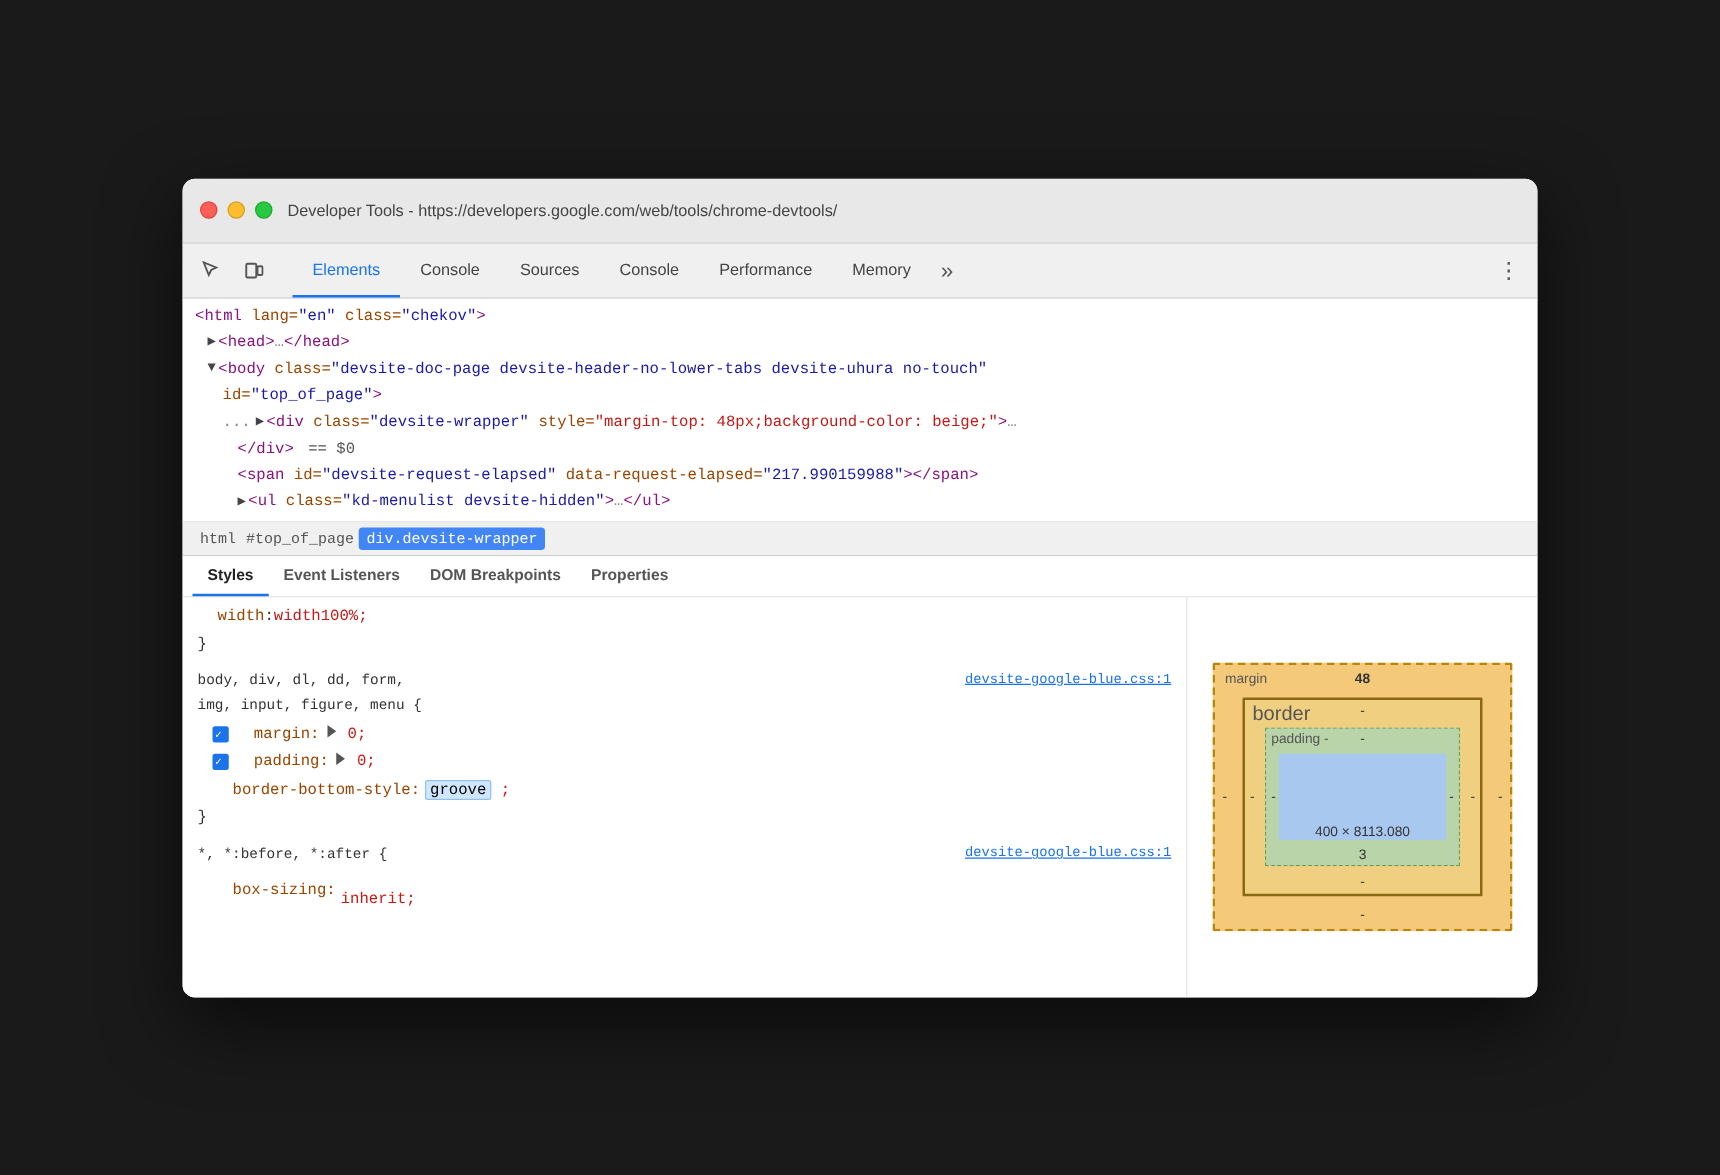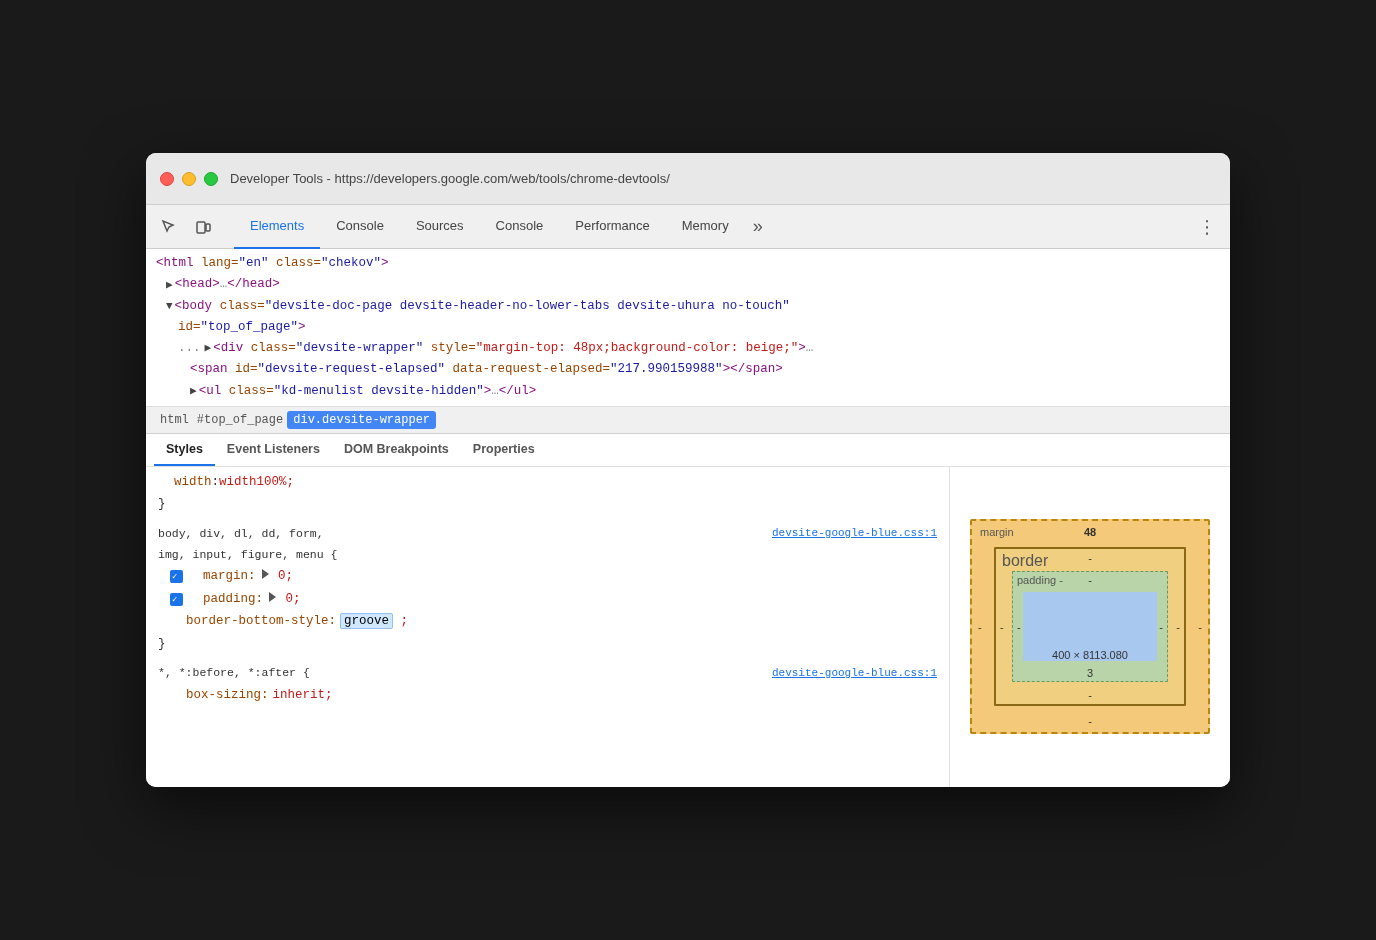--- a/index.html
+++ b/index.html
@@ -349,20 +349,23 @@
 
     <div class="dom-line indent-2">
       <span class="attr-name">id=</span><span class="attr-value">"top_of_page"</span><span class="tag">&gt;</span>
     </div>
 
     <div class="dom-line indent-2" style="position:relative;">
       <span style="color:#888;margin-right:4px;">...</span>
       <span class="expand-arrow">▶</span><span class="tag">&lt;div </span><span class="attr-name">class=</span><span class="attr-value">"devsite-wrapper"</span><span class="attr-name"> style=</span><span class="attr-value-red">"margin-top: 48px;background-color: beige;"</span><span class="tag">&gt;</span><span class="dots">…</span>
     </div>
 
+    <div class="dom-line indent-3">
+      <span class="tag">&lt;/div&gt;</span><span class="equals-zero"> == $0</span>
+    </div>
 
     <div class="dom-line indent-3">
       <span class="tag">&lt;span </span><span class="attr-name">id=</span><span class="attr-value">"devsite-request-elapsed"</span><span class="attr-name"> data-request-elapsed=</span><span class="attr-value">"217.990159988"</span><span class="tag">&gt;&lt;/span&gt;</span>
     </div>
 
     <div class="dom-line indent-3">
       <span class="expand-arrow">▶</span><span class="tag">&lt;ul </span><span class="attr-name">class=</span><span class="attr-value">"kd-menulist devsite-hidden"</span><span class="tag">&gt;</span><span class="dots">…</span><span class="tag">&lt;/ul&gt;</span>
     </div>
   </div>
 
@@ -442,21 +445,21 @@
         </div>
       </div>
 
       <div class="css-rule">
         <div class="css-line">
           <span style="color:#333;font-size:11.5px;">*, *:before, *:after {</span>
           <span class="css-link" style="text-decoration:underline;color:#1a73e8;font-size:11px;margin-left:auto;">devsite-google-blue.css:1</span>
         </div>
         <div class="css-line indent-1">
           <span class="css-property">box-sizing:</span>
-          <span class="css-value-red" style="margin-left:4px;">inherit;</span>
+          <span class="css-value-red" style="margin-left:4px;margin-top:13px;">inherit;</span>
         </div>
       </div>
 
     </div>
 
     <div class="box-model-panel">
       <div style="position:relative;width:240px;height:215px;">
 
         <div style="position:absolute;inset:0;background:#f5c97a;border:2px dashed #b8860b;border-radius:2px;">
           <span style="position:absolute;top:5px;left:8px;font-size:11px;color:#555;">margin</span>

